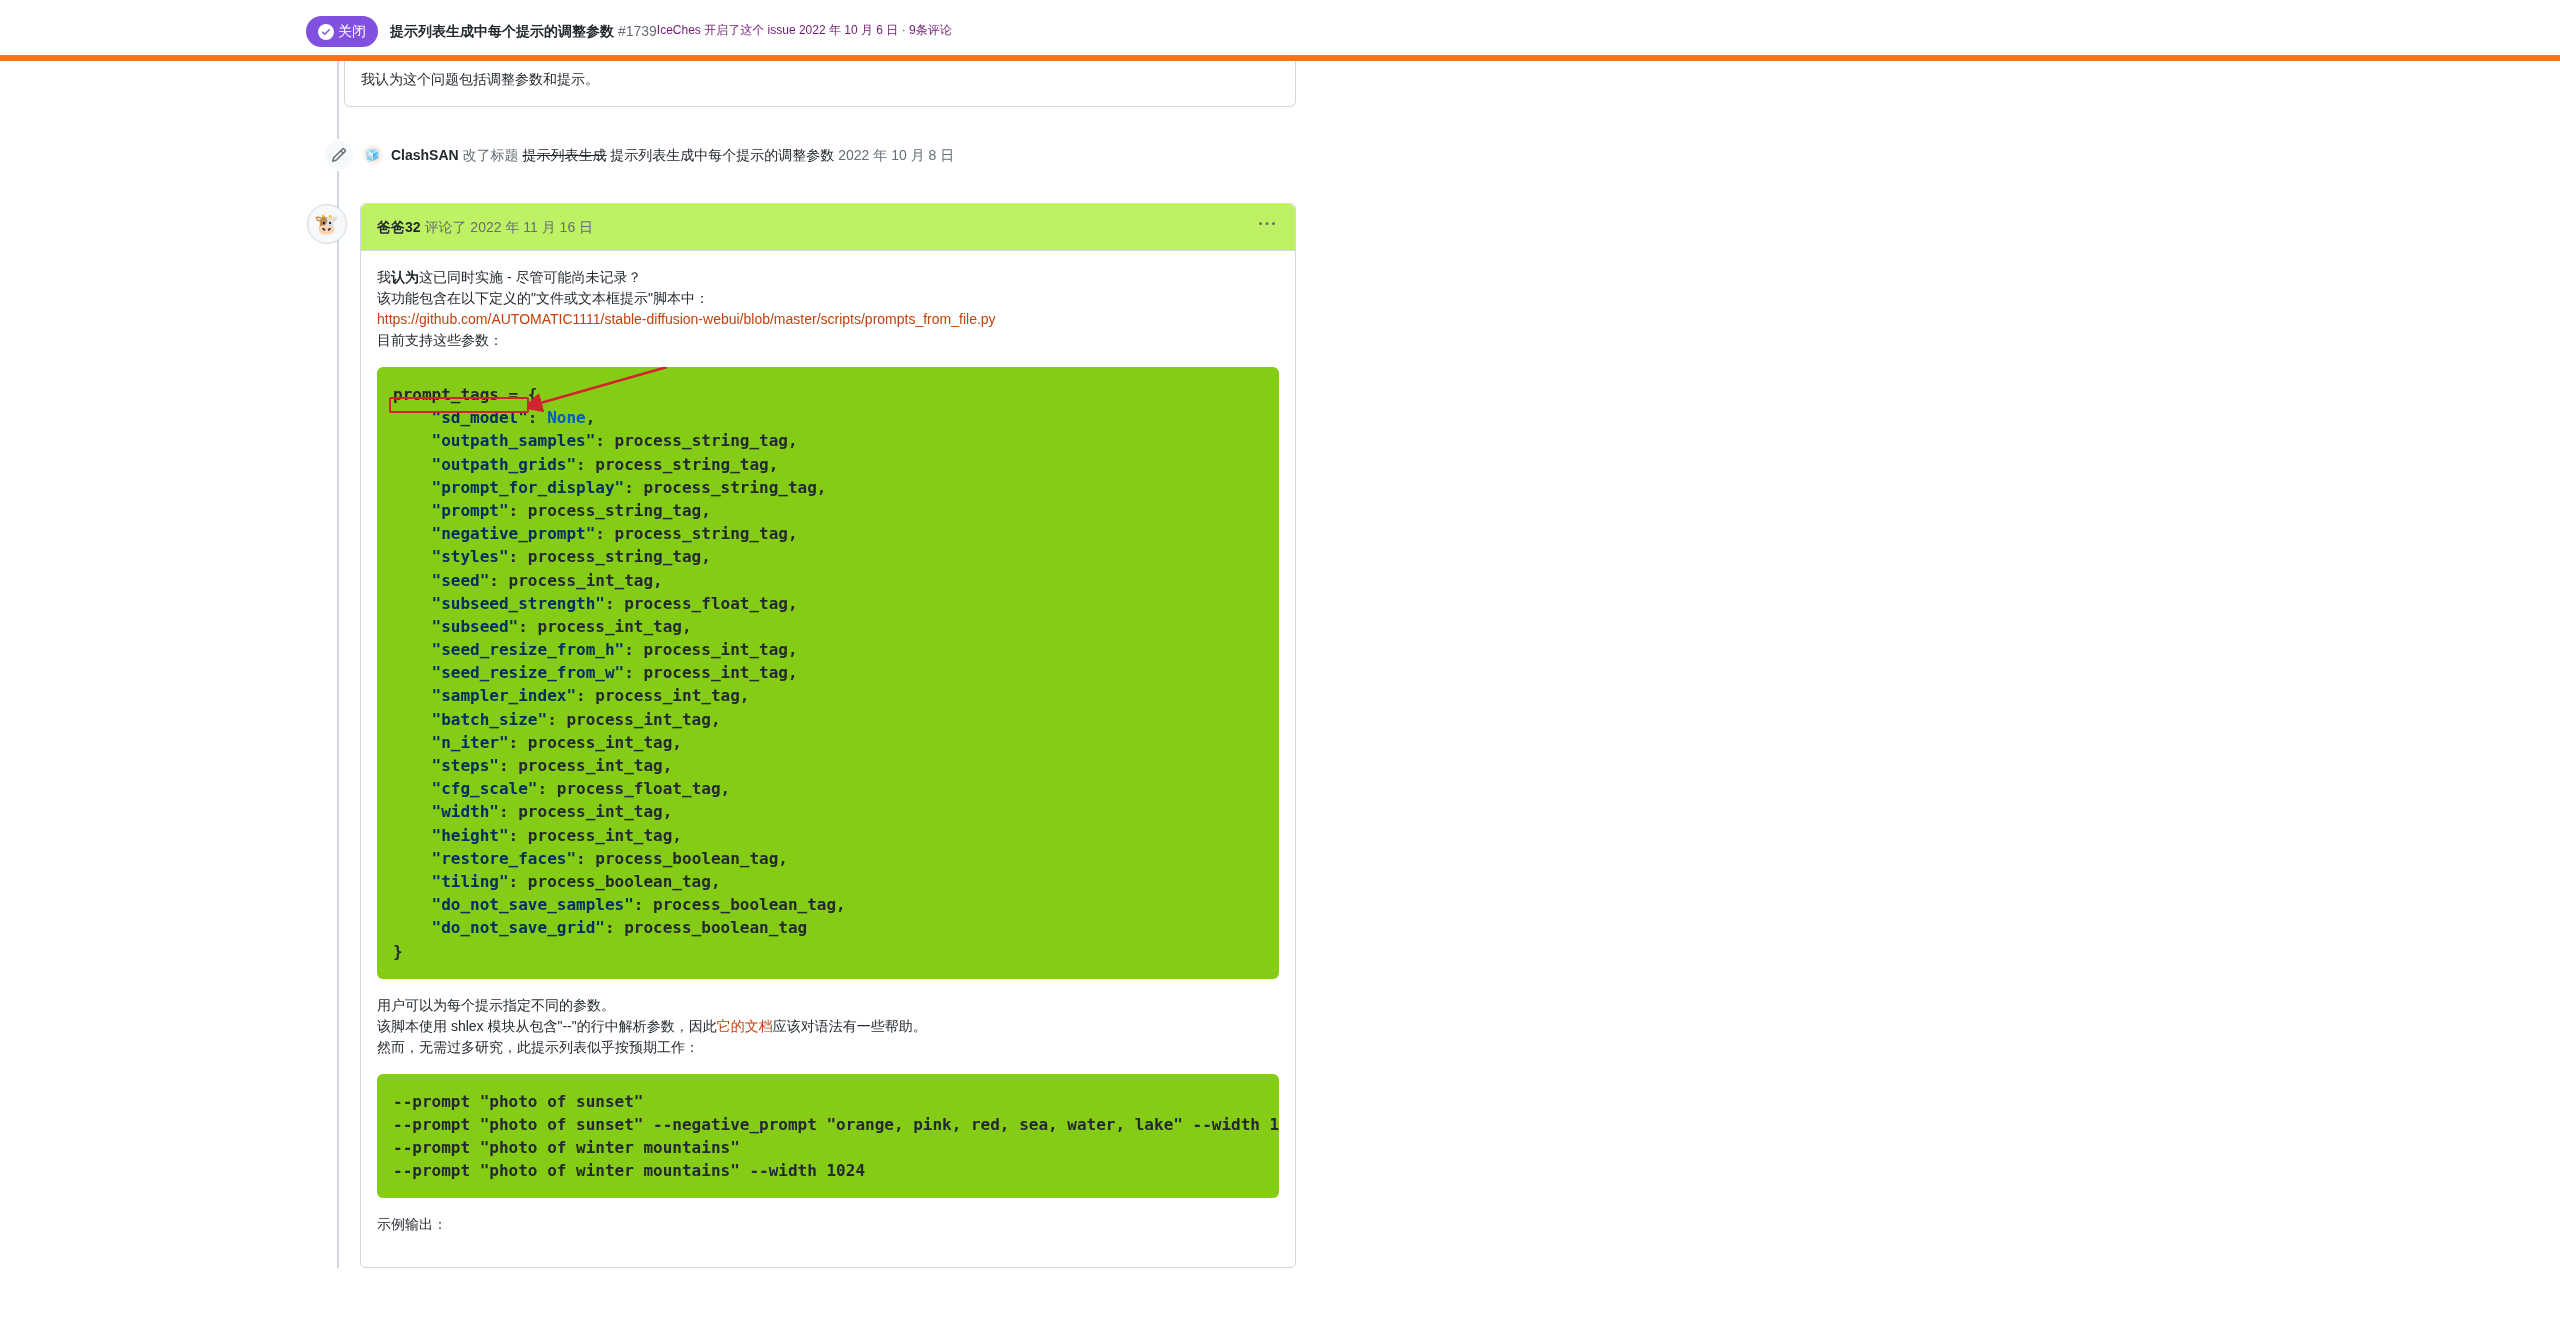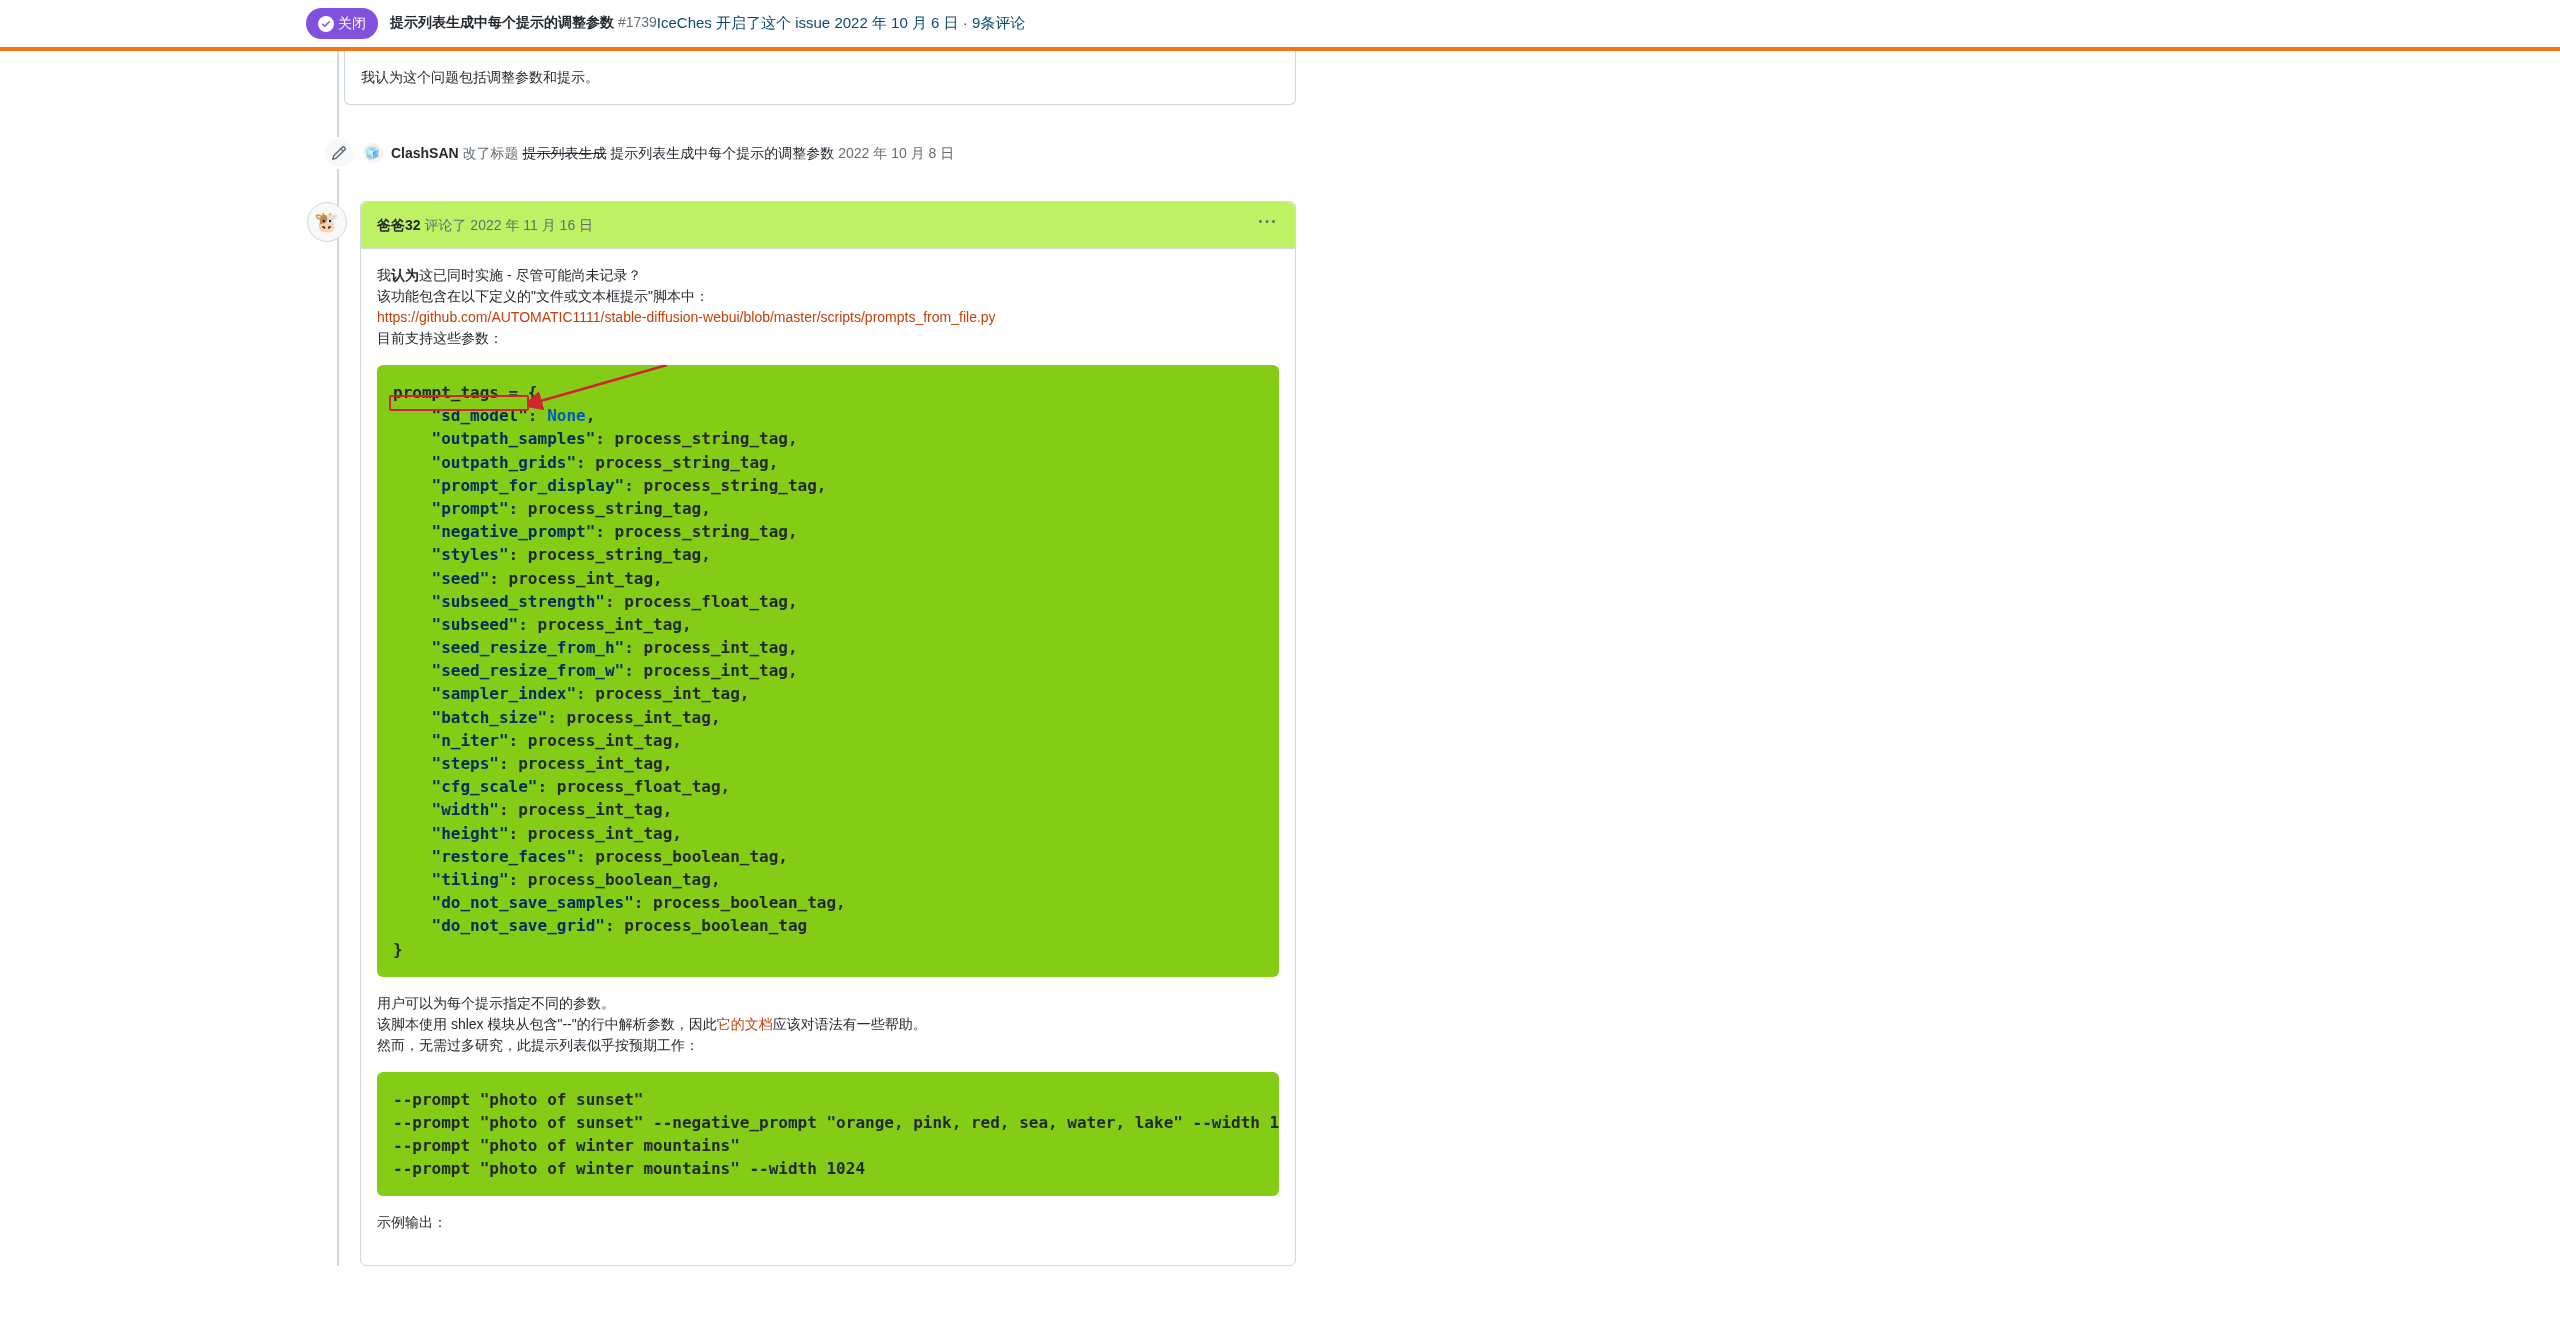--- a/index.html
+++ b/index.html
@@ -9,23 +9,23 @@
     }
     body {
       font-family: -apple-system, BlinkMacSystemFont, "Segoe UI", Helvetica, Arial, sans-serif;
       font-size: 14px;
       color: #24292f;
       background: #ffffff;
       line-height: 1.5;
     }
     .sticky-header {
       position: sticky;
-      top: 0;
+      top: 8px;
       background: #ffffff;
-      border-bottom: 4px solid #f97316;
+      border-bottom: 6px solid #f97316;
       padding: 8px 16px;
       display: flex;
       align-items: center;
       gap: 8px;
       z-index: 100;
     }
     .status-badge {
       background: #8250df;
       color: #ffffff;
       padding: 5px 12px;
@@ -49,22 +49,22 @@
     .header-title {
       font-size: 14px;
       font-weight: 600;
       color: #24292f;
     }
     .header-title .issue-number {
       color: #656d76;
       font-weight: 400;
     }
     .header-meta {
-      font-size: 15px;
-      color: #0c4a6e;
+      font-size: 12px;
+      color: #701a75;
     }
     .container {
       max-width: 1012px;
       margin: 0 auto;
       padding: 0 16px;
       margin-left: 300px;
     }
     .timeline {
       position: relative;
     }

